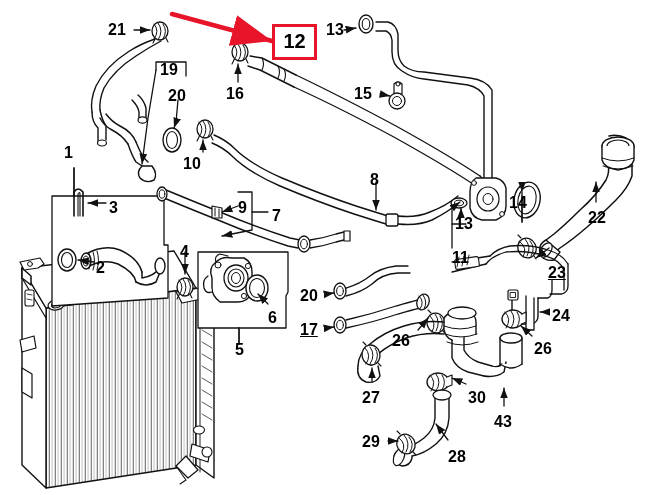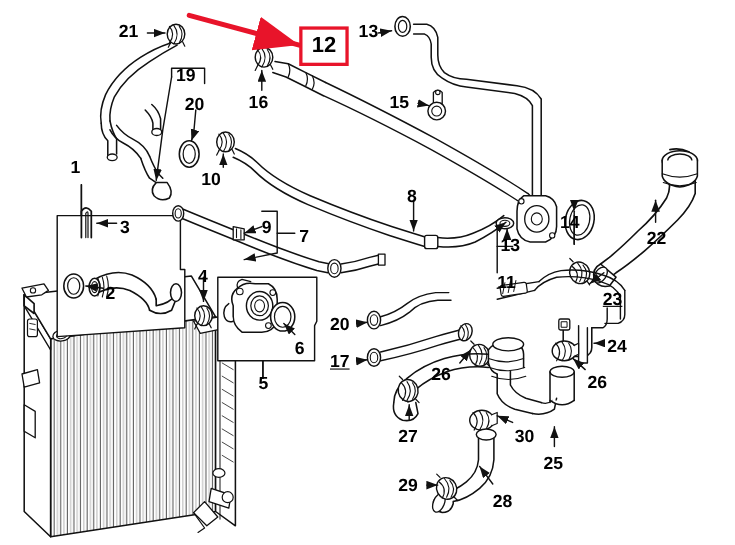--- a/index.html
+++ b/index.html
@@ -455,21 +455,21 @@
       <div class="callout" style="left: 354px; top: 86px; text-align: right;">15</div>
       <div class="callout" style="left: 226px; top: 86px;">16</div>
       <div class="callout" style="left: 300px; top: 322px; text-decoration: underline;">17</div>
       <div class="callout" style="left: 300px; top: 288px;">20</div>
       <div class="callout" style="left: 160px; top: 50px; margin-top: 12px;">19</div>
       <div class="callout" style="left: 168px; top: 88px;">20</div>
       <div class="callout" style="left: 108px; top: 22px;">21</div>
       <div class="callout" style="left: 588px; top: 210px;">22</div>
       <div class="callout" style="left: 548px; top: 265px; text-decoration: underline;">23</div>
       <div class="callout" style="left: 552px; top: 308px;">24</div>
-      <div class="callout" style="left: 494px; top: 414px;">25</div>
+      <div class="callout" style="left: 494px; top: 414px;">43</div>
       <div class="callout" style="left: 392px; top: 333px;">26</div>
       <div class="callout" style="left: 534px; top: 341px;">26</div>
       <div class="callout" style="left: 362px; top: 390px;">27</div>
       <div class="callout" style="left: 448px; top: 449px;">28</div>
       <div class="callout" style="left: 362px; top: 434px;">29</div>
       <div class="callout" style="left: 468px; top: 390px;">30</div>
     </div>
 
 </div>
 

